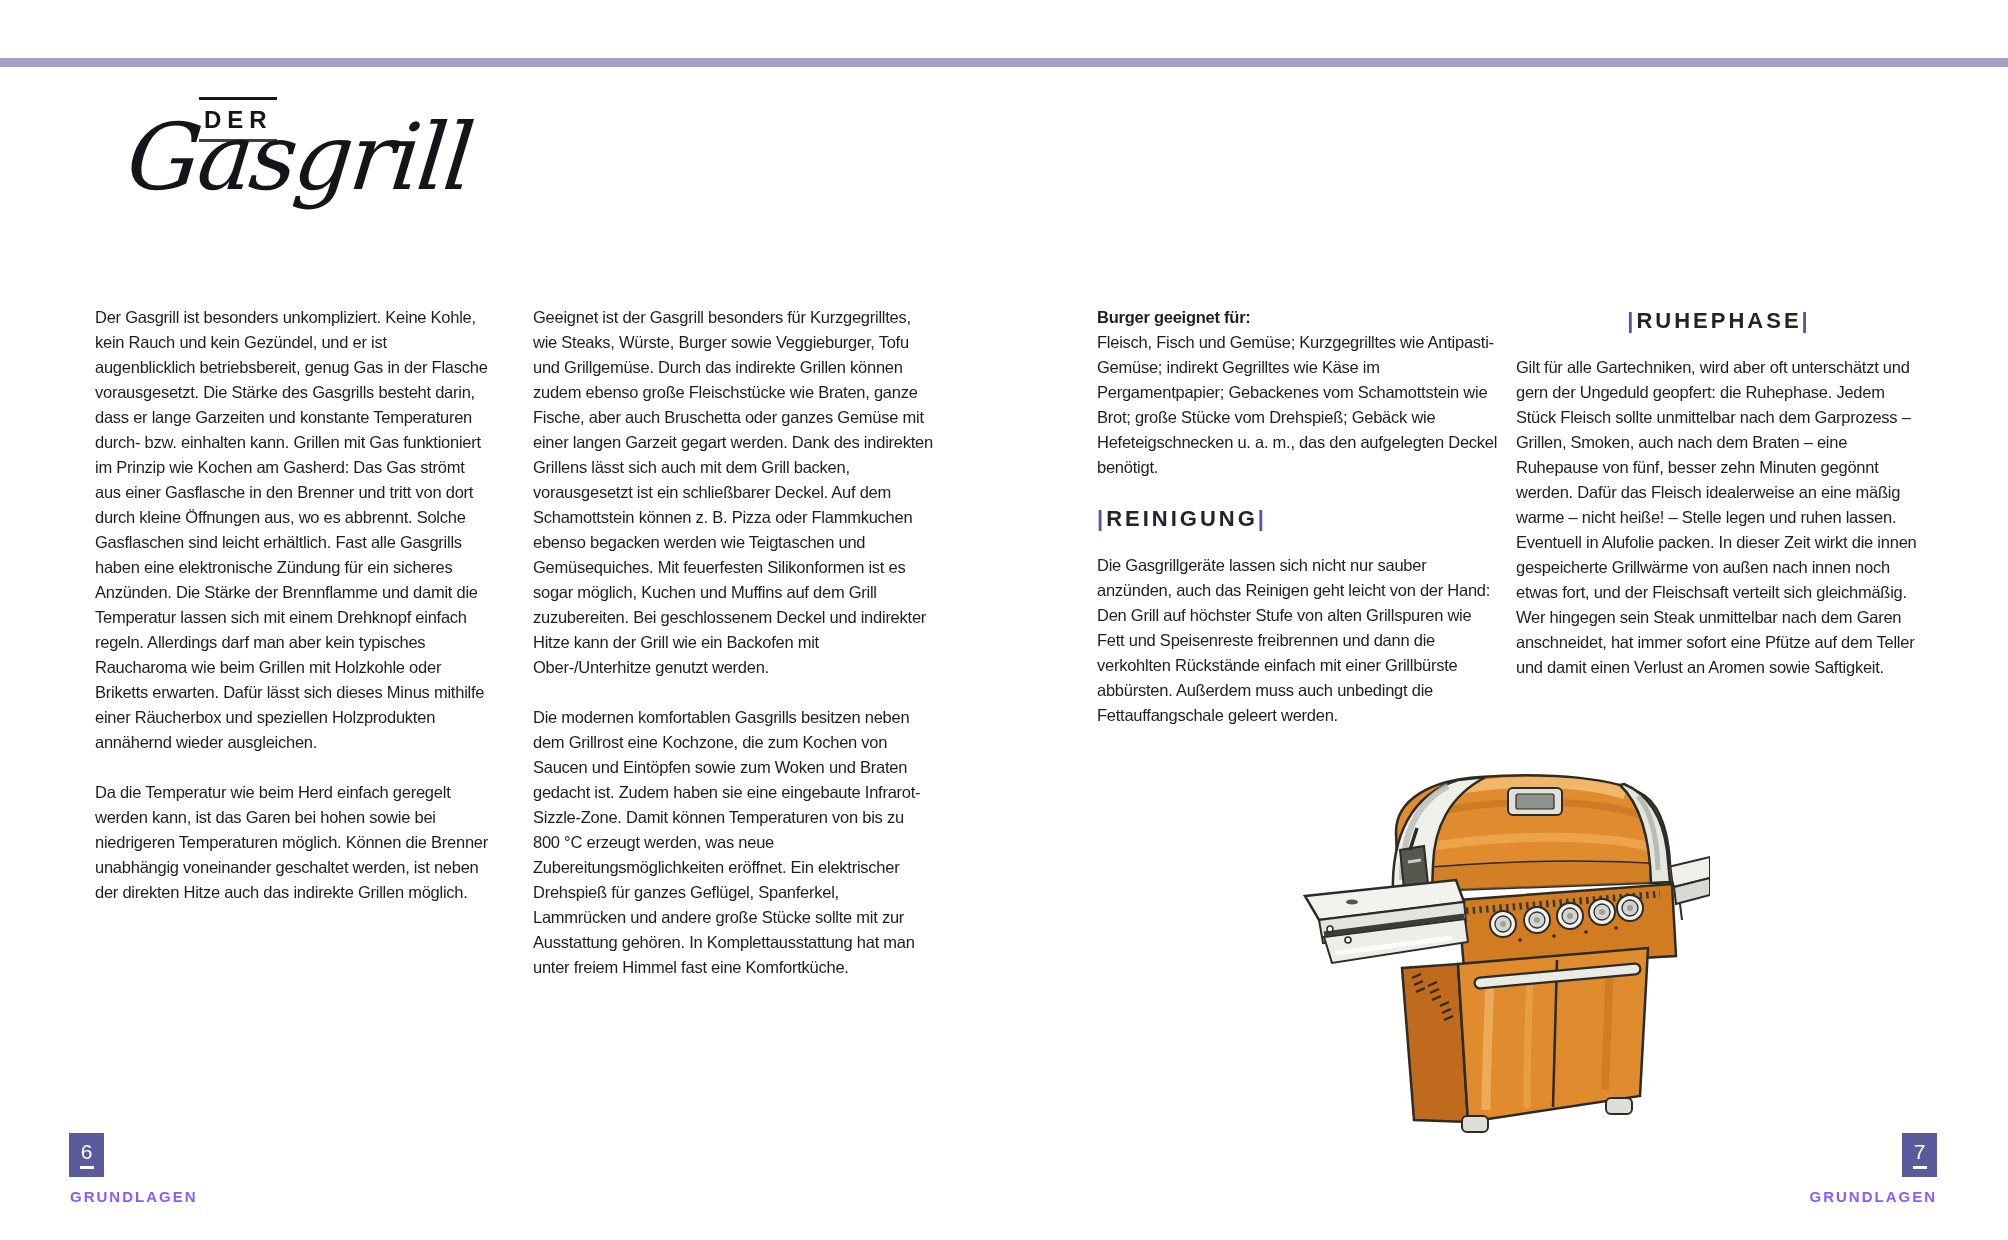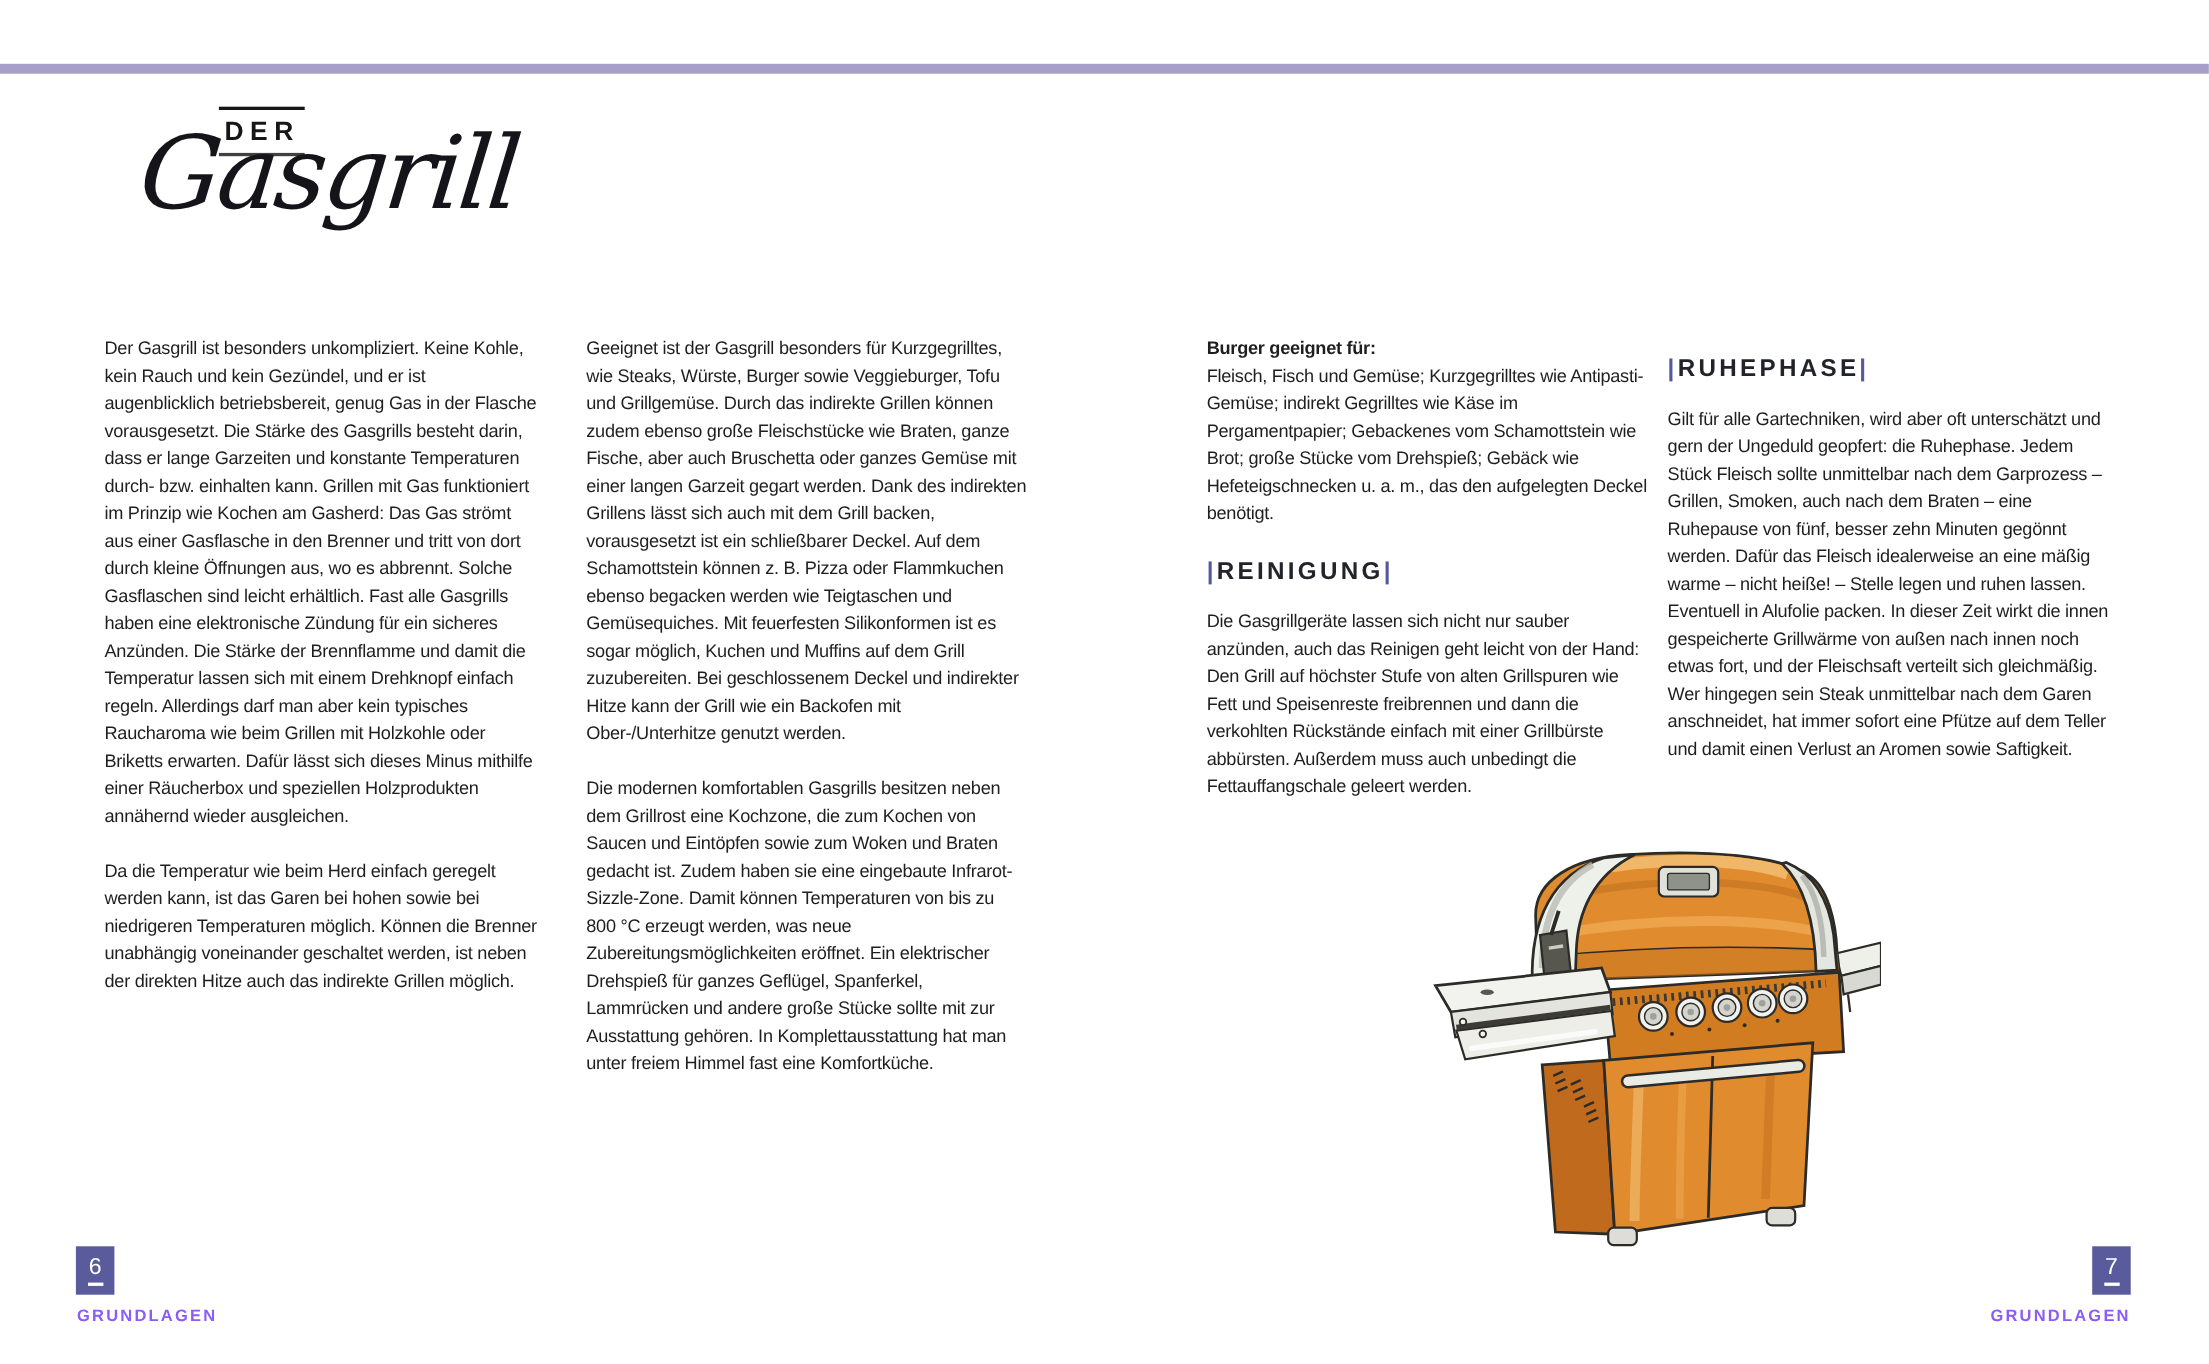--- a/index.html
+++ b/index.html
@@ -37,21 +37,21 @@
   .col-1{left:95px;width:396px;}
   .col-2{left:533px;width:400px;}
   .col-3{left:1097px;width:402px;}
   .col-4{left:1516px;width:406px;}
   .lead{font-weight:bold;margin:0 !important;}
   .rubrik{
     margin:26px 0 22px 0;
     font-size:22px;font-weight:bold;letter-spacing:3px;
     color:#23232b;white-space:nowrap;
   }
-  .rubrik.first{margin-top:17px;}
+  .rubrik.first{margin-top:3px;text-align:center;}
   .rubrik .pipe{color:#57579f;font-weight:bold;}
   
   .page-badge{
     position:absolute;top:1133px;width:35px;height:44px;
     background:#5a5b9c;color:#ffffff;
     display:flex;flex-direction:column;align-items:center;justify-content:center;
   }
   .badge-left{left:69px;}
   .badge-right{left:1902px;}
   .page-badge .num{font-size:21px;line-height:22px;}

